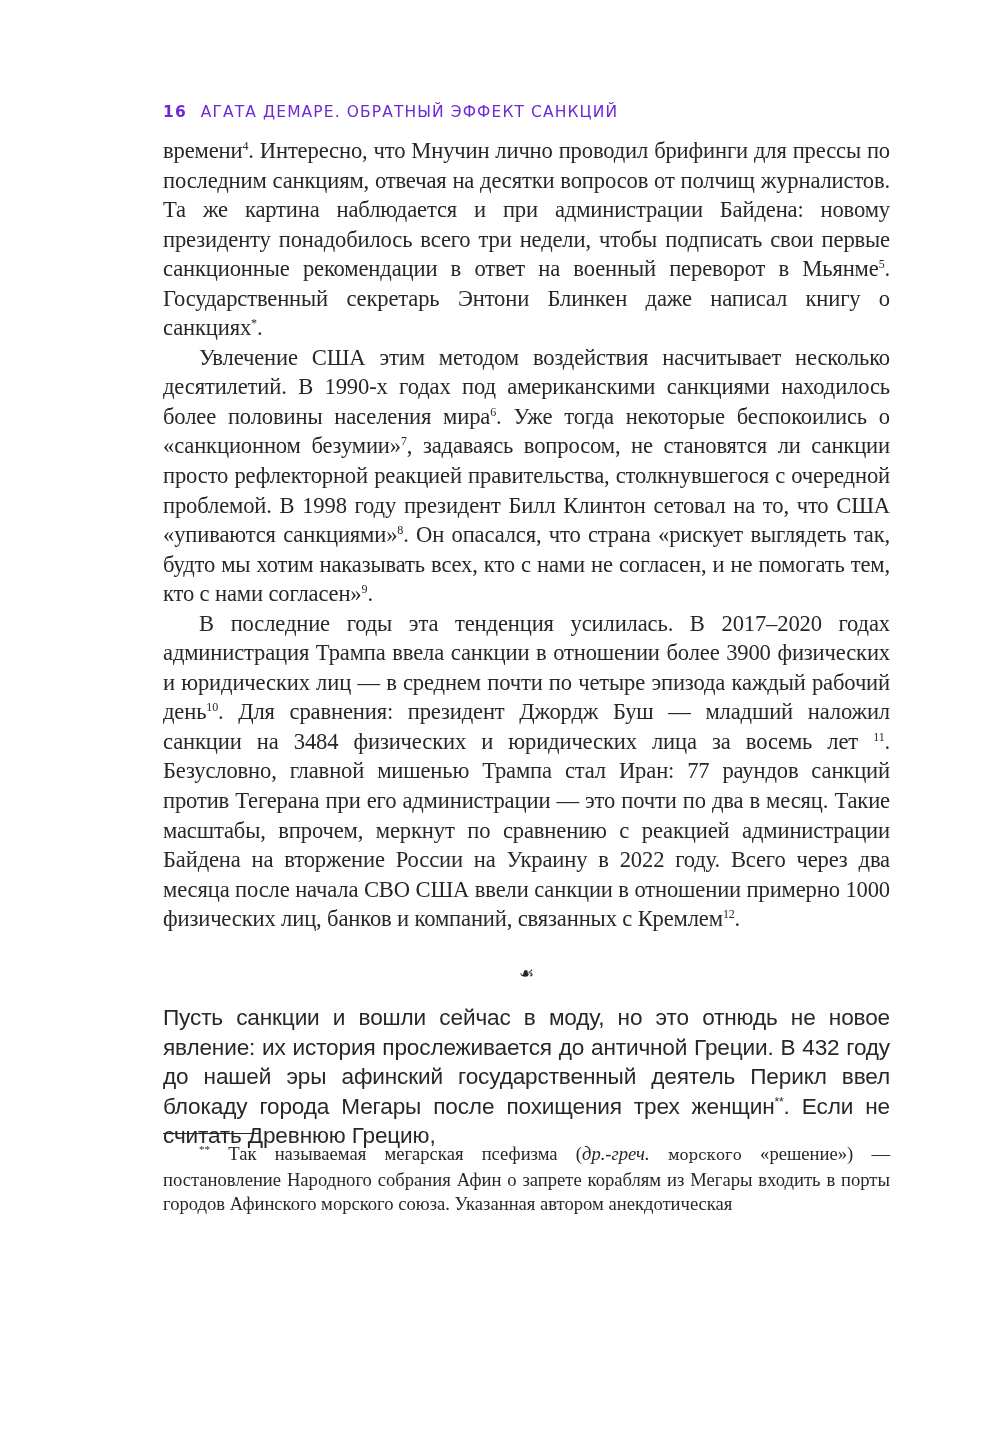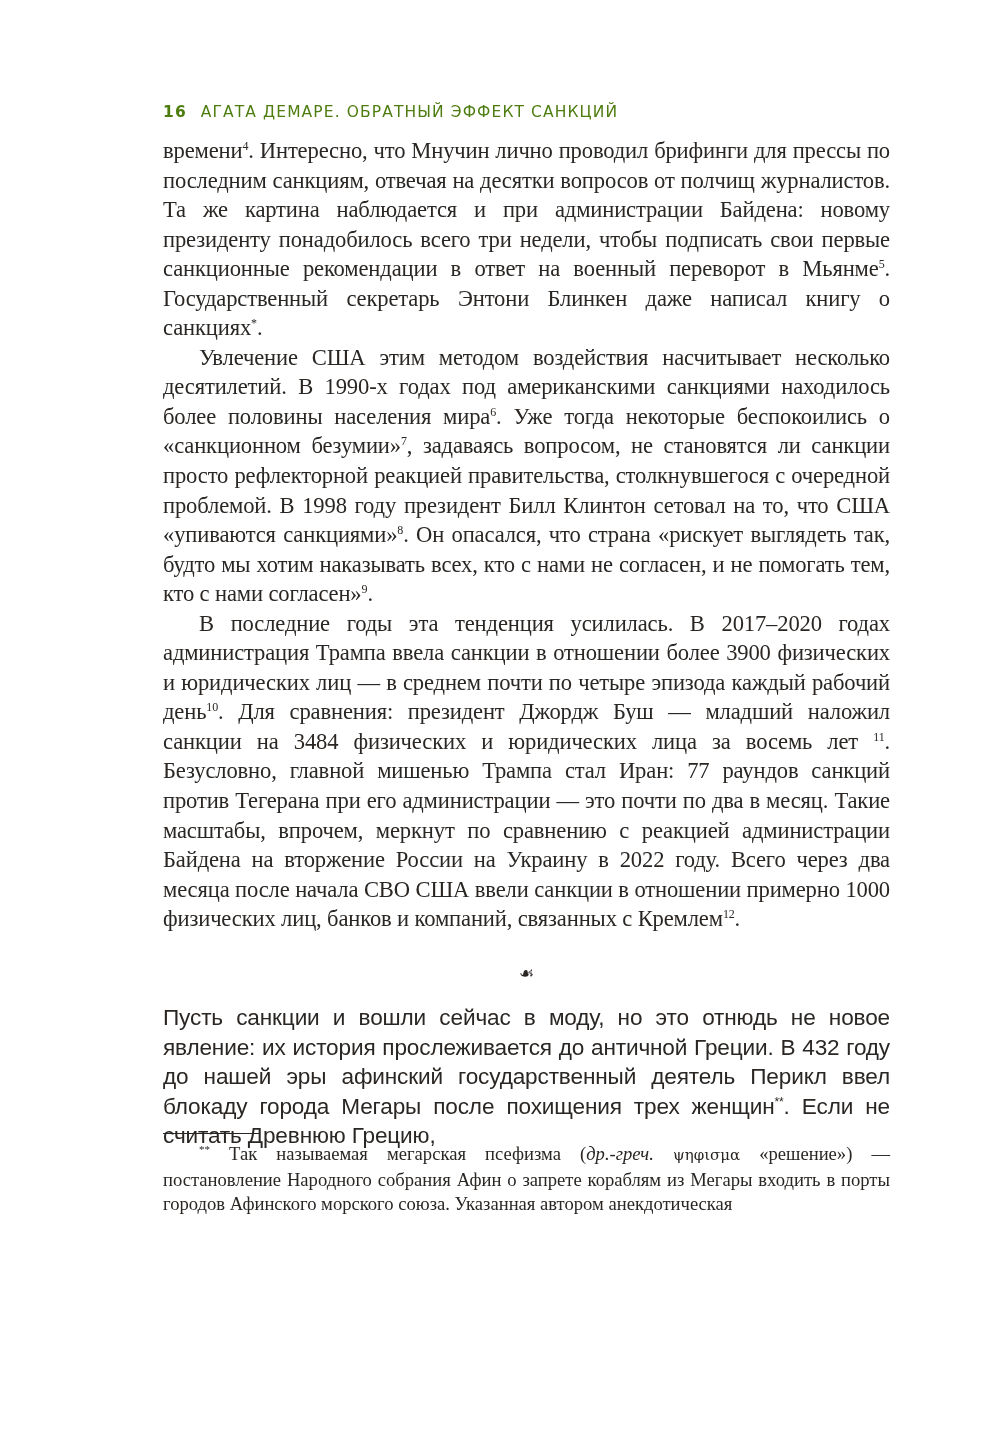--- a/index.html
+++ b/index.html
@@ -17,21 +17,21 @@
     top: 0;
     width: 727px;
   }
   .running-head {
     position: absolute;
     top: 103px;
     left: 0;
     font-family: "DejaVu Sans", sans-serif;
     font-size: 15.5px;
     letter-spacing: 1.1px;
-    color: #4d7c0f;
+    color: #6d28d9;
     white-space: nowrap;
   }
   .running-head .pnum { font-weight: bold; margin-right: 14px; }
   .body-text {
     position: absolute;
     top: 136px;
     left: 0;
     width: 727px;
     font-family: "Liberation Serif", serif;
     font-size: 22.6px;
@@ -103,15 +103,15 @@
 
   <div class="ornament">☙</div>
 
   <div class="section2">
     <p>Пусть санкции и вошли сейчас в моду, но это отнюдь не новое явление: их история прослеживается до античной Греции. В 432 году до нашей эры афинский государственный деятель Перикл ввел блокаду города Мегары после похищения трех женщин<sup>**</sup>. Если не считать Древнюю Грецию,</p>
   </div>
 
   <div class="fn-rule"></div>
 
   <div class="footnotes">
-    <p><span class="fn-mark">**</span> Так называемая мегарская псефизма (<i>др.-греч.</i> <span class="greek">ψηφισμα</span> «решение») — постановление Народного собрания Афин о запрете кораблям из Мегары входить в порты городов Афинского морского союза. Указанная автором анекдотическая</p>
+    <p><span class="fn-mark">**</span> Так называемая мегарская псефизма (<i>др.-греч.</i> <span class="greek">морского</span> «решение») — постановление Народного собрания Афин о запрете кораблям из Мегары входить в порты городов Афинского морского союза. Указанная автором анекдотическая</p>
   </div>
 </div>
 
 </body></html>

